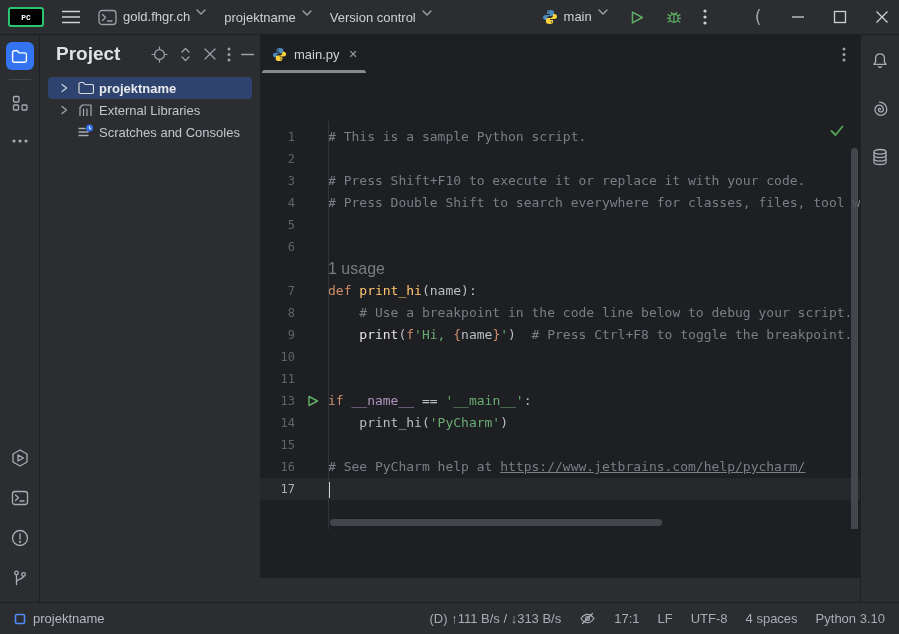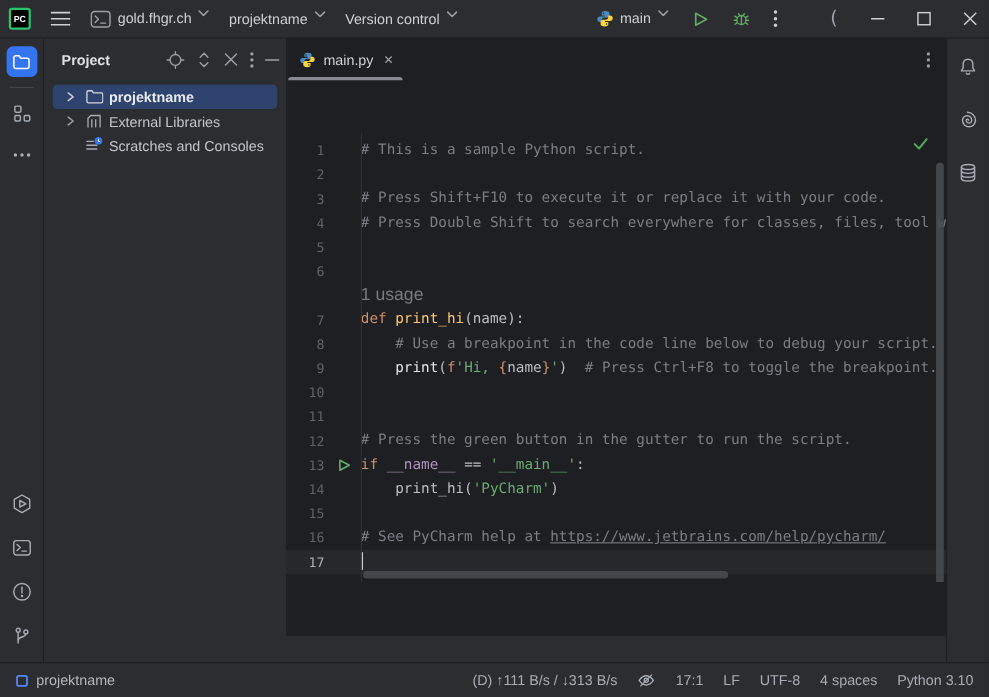--- a/index.html
+++ b/index.html
@@ -6,40 +6,40 @@
     background:#1E1F22;font-family:"Liberation Sans",sans-serif;cursor:default;
     -webkit-user-select:none;user-select:none;}
   .abs{position:absolute;}
   svg{display:block;}
 
   
   #titlebar{left:0;top:0;width:899px;height:35px;background:#2B2D30;
     border-bottom:1px solid #1E1F22;display:flex;align-items:center;box-sizing:border-box;}
   .tb-left{display:flex;align-items:center;gap:18px;padding-left:8px;}
   .tb-item{display:flex;gap:6px;color:#CED0D6;font-size:13px;}
-  .pc-logo{width:20px;height:20px;background:#000;border:2px solid #2BC46F;border-radius:3px;
-    color:#fff;font-size:8px;font-weight:bold;display:flex;align-items:center;justify-content:center;box-sizing:border-box;}
+  .pc-logo{width:36px;height:20px;background:#000;border:2px solid #2BC46F;border-radius:3px;
+    color:#fff;font-size:8px;font-weight:bold;display:flex;align-items:center;justify-content:center;box-sizing:border-box;font-family:Liberation Mono, monospace;}
   .tb-right{margin-left:auto;display:flex;align-items:center;gap:20px;padding-right:10px;}
   .win-controls{display:flex;align-items:center;gap:28px;margin-left:26px;}
   .crescent{color:#9DA0A8;font-size:17px;font-family:"DejaVu Sans Mono",monospace;}
 
   
   #stripe-left{left:0;top:35px;width:40px;height:567px;background:#2B2D30;
     border-right:1px solid #1E1F22;box-sizing:border-box;display:flex;flex-direction:column;align-items:center;}
   #stripe-right{left:860px;top:35px;width:39px;height:567px;background:#2B2D30;
     border-left:1px solid #1E1F22;box-sizing:border-box;display:flex;flex-direction:column;align-items:center;gap:20px;padding-top:12px;}
   .stripe-btn{width:28px;height:28px;border-radius:6px;display:flex;align-items:center;justify-content:center;flex:none;}
   .stripe-btn.active{background:#3574F0;}
   .stripe-divider{width:22px;height:1px;background:#43454A;margin:9px 0;}
   .stripe-bottom{margin-top:auto;display:flex;flex-direction:column;align-items:center;gap:12px;padding-bottom:10px;}
 
   
   #project-panel{left:40px;top:35px;width:220px;height:567px;background:#2B2D30;box-sizing:border-box;}
   .pp-header{height:38px;display:flex;align-items:center;padding:0 6px 0 16px;}
-  .pp-title{color:#DFE1E5;font-size:13px;font-weight:bold;}
+  .pp-title{color:#DFE1E5;font-size:19px;font-weight:bold;}
   .pp-actions{margin-left:auto;display:flex;align-items:center;gap:10px;}
   .tree{padding:4px 8px 0 8px;}
   .tree-row{height:22px;display:flex;align-items:center;border-radius:4px;
     color:#C2C6CC;font-size:13px;padding-left:8px;gap:5px;}
   .tree-row.selected{background:#2E436E;color:#E8EAED;font-weight:600;}
   .tree-chevron{width:16px;flex:none;display:flex;align-items:center;justify-content:center;}
   .tree-chevron.empty{visibility:hidden;}
   .tree-icon{width:17px;flex:none;display:flex;align-items:center;justify-content:center;position:relative;}
 
   
@@ -383,24 +383,20 @@
         </div>
         <div class="ed-row">
           <div class="ed-gutter">10</div>
           <div class="ed-code"></div>
         </div>
         <div class="ed-row">
           <div class="ed-gutter">11</div>
           <div class="ed-code"></div>
         </div>
         <div class="ed-row">
-          <div class="ed-gutter">12</div>
-          <div class="ed-code"><span class="tk-cmt"># Press the green button in the gutter to run the script.</span></div>
-        </div>
-        <div class="ed-row">
           <div class="ed-gutter">13<span class="gutter-run">
               <svg width="12" height="12" viewBox="0 0 12 12">
                 <polygon points="2,1.5 10.5,6 2,10.5" fill="none" stroke="#5FAD65" stroke-width="1.5" stroke-linejoin="round"></polygon>
               </svg>
             </span></div>
           <div class="ed-code"><span class="tk-kw">if</span><span class="tk-pln"> </span><span class="tk-dunder">__name__</span><span class="tk-pln"> == </span><span class="tk-str">'__main__'</span><span class="tk-pln">:</span></div>
         </div>
         <div class="ed-row">
           <div class="ed-gutter">14</div>
           <div class="ed-code"><span class="tk-pln">    print_hi(</span><span class="tk-str">'PyCharm'</span><span class="tk-pln">)</span></div>

